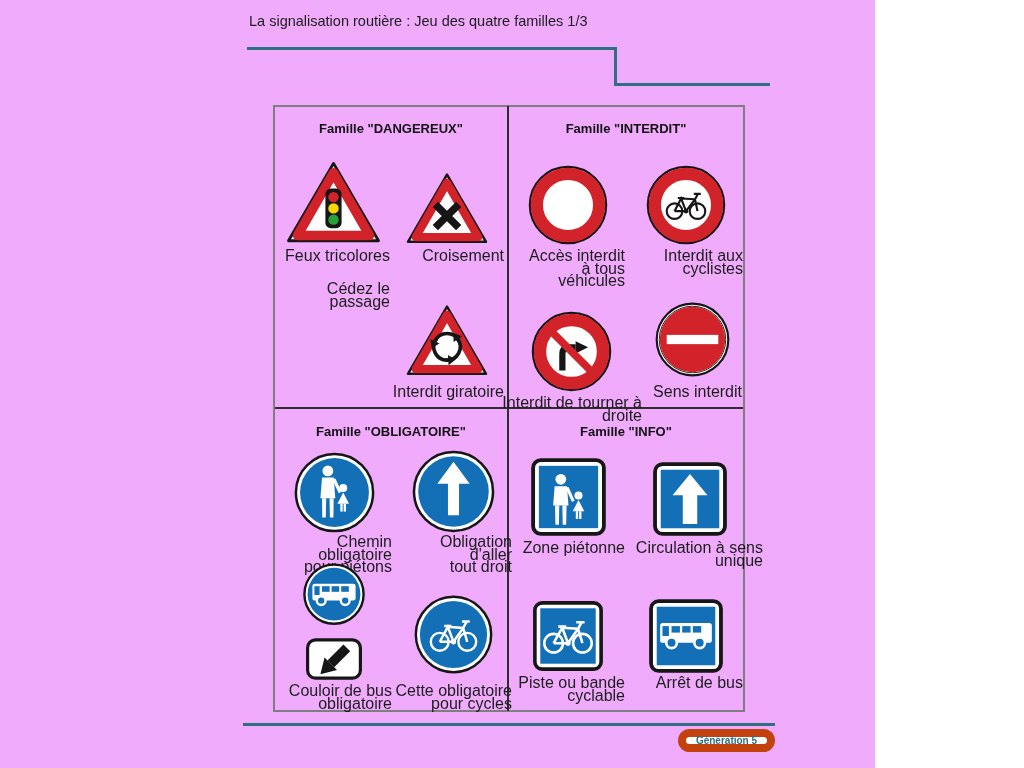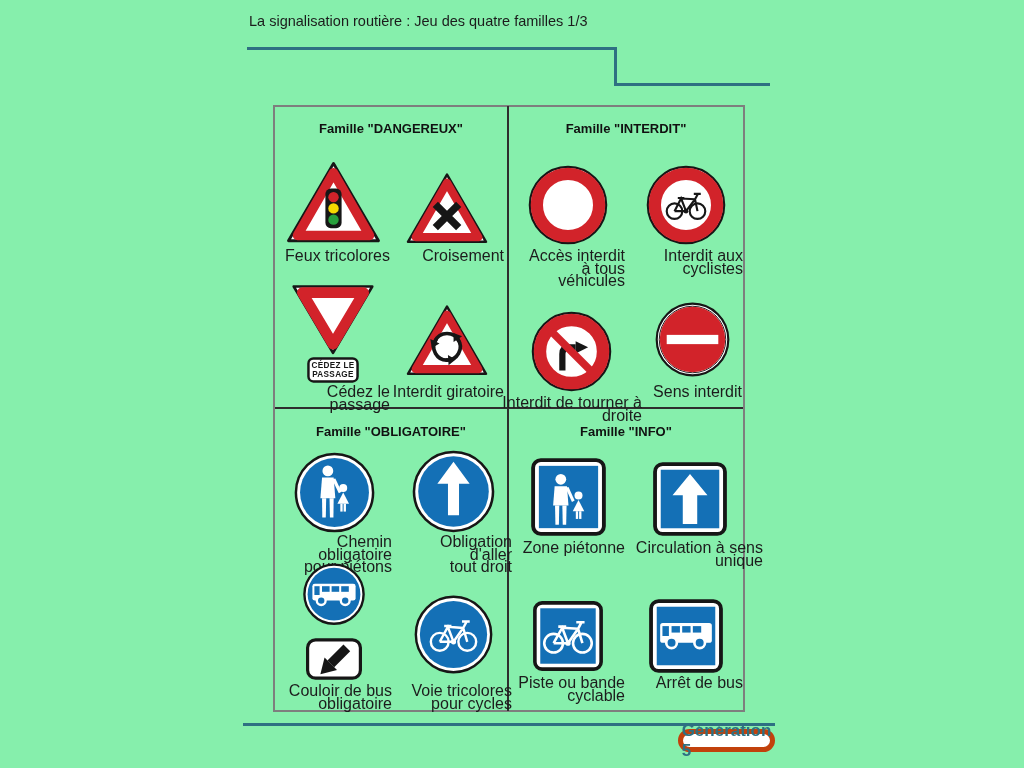--- a/index.html
+++ b/index.html
@@ -1,16 +1,16 @@
 <!DOCTYPE html>
 <html><head>
 <meta charset="utf-8">
 <style>
   html,body{margin:0;padding:0;background:#fff;}
-  .page{position:relative;width:1024px;height:768px;background:#86efac;overflow:hidden;
+  .page{position:relative;width:875px;height:768px;background:#f0abfc;overflow:hidden;
         font-family:"Liberation Sans",sans-serif;color:#1a1a1a;}
   .abs{position:absolute;}
   .page-title{left:249px;top:13px;font-size:14.5px;color:#1c1c1c;}
   .bracket{background:#2e7082;}
   .bracket-top{left:247px;top:47px;width:370px;height:3px;}
   .bracket-vert{left:614px;top:47px;width:3px;height:39px;}
   .bracket-bottom{left:614px;top:83px;width:156px;height:3px;}
   .intro-note{left:262px;top:60px;width:350px;font-size:11.5px;font-weight:bold;
               color:#bb1589;line-height:15px;white-space:pre-line;}
   .grid{left:273px;top:105px;width:472px;height:607px;border:2px solid #7e7e7e;box-sizing:border-box;}
@@ -20,22 +20,22 @@
   .ft-0{left:275px;top:121px;width:232px;}
   .ft-1{left:509px;top:121px;width:234px;}
   .ft-2{left:275px;top:424px;width:232px;}
   .ft-3{left:509px;top:424px;width:234px;}
   .card{position:absolute;}
   .sign-box{display:flex;align-items:flex-end;justify-content:center;box-sizing:border-box;}
   .caption{margin-top:2px;font-size:16px;line-height:12.5px;text-align:right;
            color:#1c1c1c;white-space:pre-line;}
   .footer-rule{left:243px;top:723px;width:532px;height:3px;background:#2e7082;}
   .footer-text{left:246px;top:731px;font-size:12.3px;color:#1c1c1c;}
-  .badge{left:678px;top:729px;width:97px;height:23px;border:5px solid #c2410c;border-radius:13px;
-         color:#2e7082;font-size:17px;font-weight:bold;display:flex;align-items:center;
+  .badge{left:678px;top:729px;width:97px;height:23px;border:8px solid #c2410c;border-radius:13px;
+         color:#2e7082;font-size:10px;font-weight:bold;display:flex;align-items:center;
          justify-content:center;box-sizing:border-box;background:#fff;}
   svg{display:block;}
 </style>
 </head>
 <body>
 
 <div class="page">
   <div class="abs page-title">La signalisation routière : Jeu des quatre familles 1/3</div>
 
   <div class="abs bracket bracket-top"></div>
@@ -70,29 +70,20 @@
         <div class="sign-box" style="height: 95px; padding-bottom: 0px;">
           <svg width="86" height="78" viewBox="0 0 110 100">
             <path d="M55 6 L105 92 L5 92 Z" fill="#fff" stroke="#161616" stroke-width="3.2" stroke-linejoin="round"></path>
             <path d="M55 16.5 L95 86 L15 86 Z" fill="#fff" stroke="#d2232a" stroke-width="10.5" stroke-linejoin="round"></path>
             <path d="M40 44 L70 74 M70 44 L40 74" stroke="#161616" stroke-width="9.5"></path>
           </svg>
         </div>
         <div class="caption">Croisement</div>
       </div>
       <div class="card" style="left: 276px; top: 281px; width: 114px;">
-        <div class="sign-box" style="height: 103px; padding-bottom: 0px;">
-          <svg width="90" height="105" viewBox="0 0 110 128">
-            <path d="M7 9 L103 9 L55 90 Z" fill="#fff" stroke="#161616" stroke-width="3.2" stroke-linejoin="round"></path>
-            <path d="M17.5 16.5 L92.5 16.5 L55 79.5 Z" fill="#fff" stroke="#d2232a" stroke-width="13" stroke-linejoin="round"></path>
-            <rect x="25" y="97" width="60" height="28" rx="6" fill="#fff" stroke="#161616" stroke-width="3"></rect>
-            <text x="55" y="108.5" text-anchor="middle" font-family="Liberation Sans, sans-serif" font-size="10" font-weight="bold" fill="#161616" letter-spacing="0.4">CÉDEZ LE</text>
-            <text x="55" y="120" text-anchor="middle" font-family="Liberation Sans, sans-serif" font-size="10" font-weight="bold" fill="#161616" letter-spacing="0.4">PASSAGE</text>
-          </svg>
-        </div>
         <div class="caption">Cédez le passage</div>
       </div>
       <div class="card" style="left: 390px; top: 281px; width: 114px;">
         <div class="sign-box" style="height: 103px; padding-bottom: 4px;">
           <svg width="86" height="78" viewBox="0 0 110 100">
             <path d="M55 6 L105 92 L5 92 Z" fill="#fff" stroke="#161616" stroke-width="3.2" stroke-linejoin="round"></path>
             <path d="M55 16.5 L95 86 L15 86 Z" fill="#fff" stroke="#d2232a" stroke-width="10.5" stroke-linejoin="round"></path>
             <g transform="translate(55,57.5)">
               <g>
                 <path d="M15.5 -7 A17 17 0 0 0 -15.5 -7" fill="none" stroke="#161616" stroke-width="4.6"></path>
@@ -217,21 +208,21 @@
             <circle cx="50" cy="50" r="46.5" fill="#fff" stroke="#161616" stroke-width="3"></circle>
             <circle cx="50" cy="50" r="41.5" fill="#1470b6"></circle>
             <g fill="none" stroke="#fff" stroke-width="3">
               <circle cx="33" cy="59" r="11"></circle>
               <circle cx="67" cy="59" r="11"></circle>
               <path d="M33 59 L50 59 L43 40.5 L33 59 M43 40.5 L62 42 M50 59 L62 42 L67 59 M62 42 L66 34.5 M60.5 34 L70 34 M38.5 39.5 L47.5 39.5"></path>
             </g>
             <circle cx="50" cy="59" r="3.2" fill="#fff"></circle>
           </svg>
         </div>
-        <div class="caption">Voie tricolores
+        <div class="caption">Cette obligatoire
 pour cycles</div>
       </div>
       <div class="card" style="left: 511px; top: 446px; width: 114px;">
         <div class="sign-box" style="height: 94px; padding-bottom: 3px;">
           <svg width="77" height="80" viewBox="0 0 100 104">
             <rect x="4" y="4" width="92" height="96" rx="10" fill="#fff" stroke="#161616" stroke-width="5"></rect>
             <rect x="11.5" y="11.5" width="77" height="81" fill="#1470b6"></rect>
             <g fill="#fff">
               <circle cx="40" cy="29" r="7"></circle>
               <path d="M32 38 L48 38 L50 63 L30 63 Z"></path>

